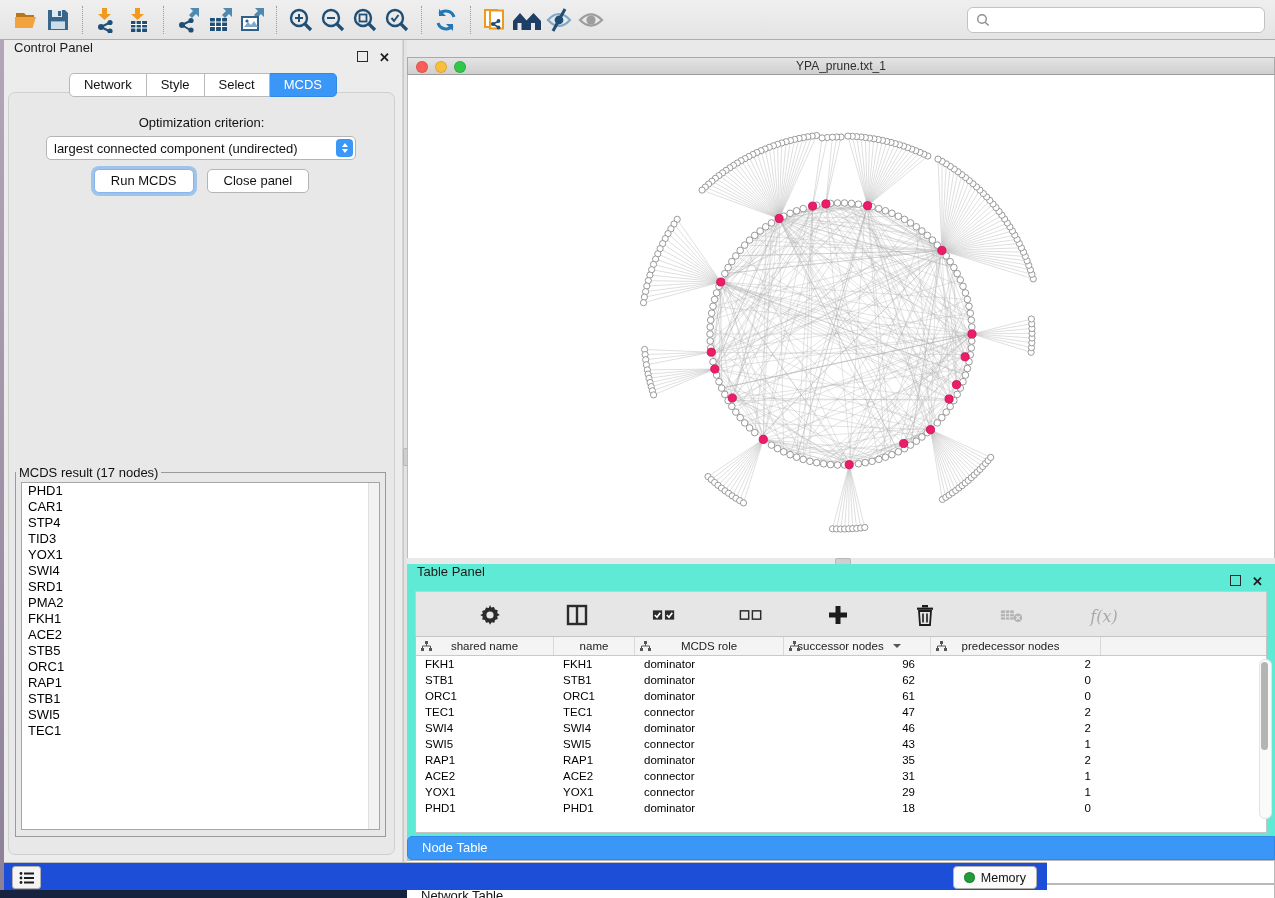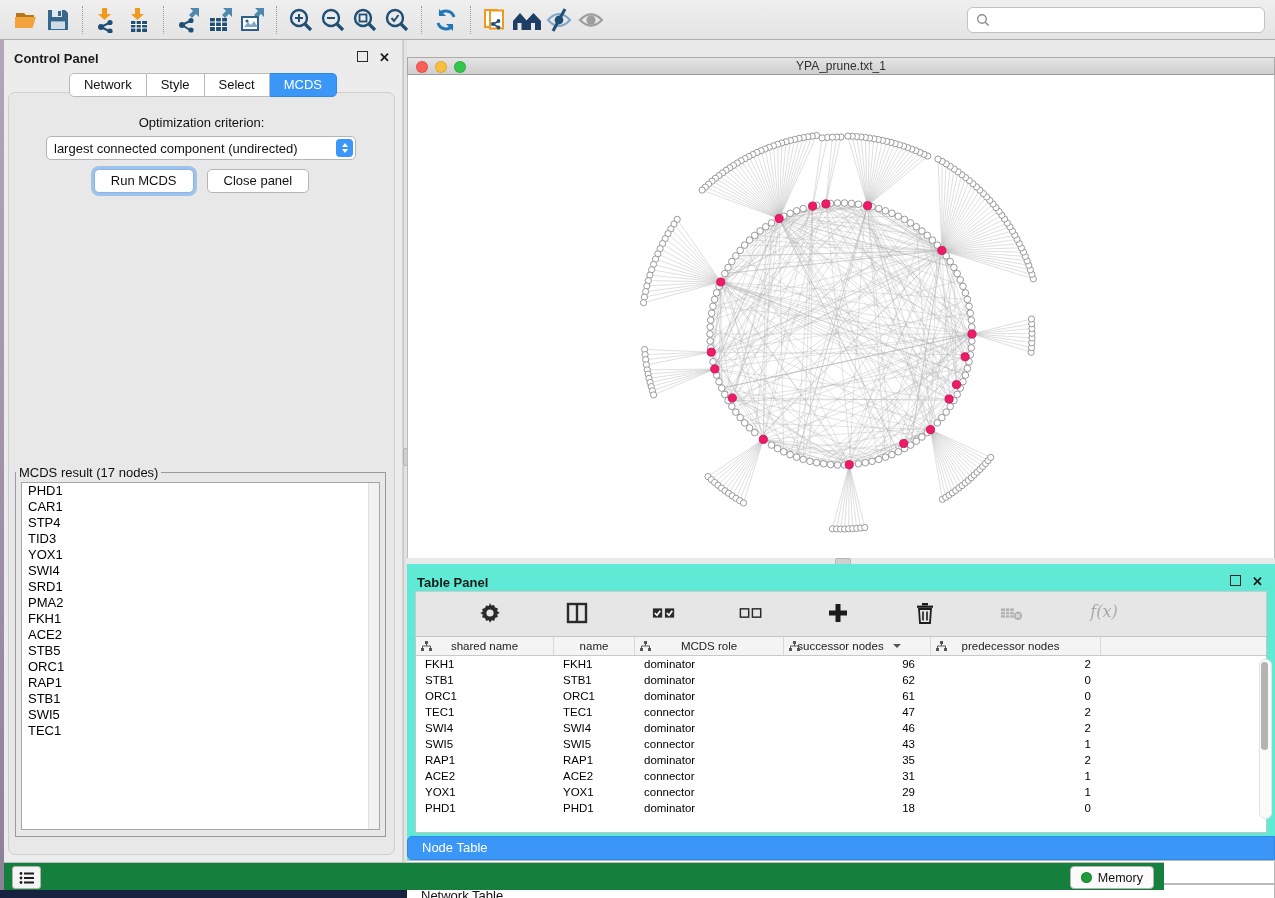--- a/index.html
+++ b/index.html
@@ -17,21 +17,21 @@
     background:linear-gradient(#efefef,#e4e4e4);border-bottom:1px solid #aeaeae;
     display:flex;align-items:center;padding:0 10px;}
   .tbtn{width:32px;height:32px;display:flex;align-items:center;justify-content:center;flex:none;cursor:default;}
   .tsep{width:0;height:28px;border-left:1px dotted #9b9b9b;margin:0 8px;flex:none;}
   .search-wrap{margin-left:auto;width:298px;height:26px;background:#fff;border:1px solid #c2c2c2;border-radius:6px;
     display:flex;align-items:center;padding:0 8px;gap:6px;box-sizing:border-box;}
   .search-wrap input{border:none;outline:none;flex:1;font-size:13px;background:transparent;font-family:"Liberation Sans",sans-serif;}
 
   
   .control-panel{position:absolute;left:4px;top:40px;width:399px;height:822px;background:#ececec;box-sizing:border-box;border-right:1px solid #d4d4d4;}
-  .panel-title{position:absolute;left:10px;top:11px;font-size:13px;color:#1b1b1b;font-weight:bold;}
+  .panel-title{position:absolute;left:10px;top:0;font-size:13px;color:#1b1b1b;}
   .win-btns{position:absolute;right:12px;top:8px;display:flex;gap:11px;align-items:center;}
   .float-glyph{width:9px;height:9px;border:1.6px solid #2b2b2b;display:inline-block;}
   .close-glyph{font-size:13px;font-weight:bold;color:#1c1c1c;line-height:11px;}
   .cp-tabs{position:absolute;left:0;right:0;top:33px;display:flex;justify-content:center;z-index:3;}
   .seg{height:22px;line-height:22px;padding:0 14px;background:#fff;border:1px solid #b9b9b9;border-left:none;
     font-size:13px;color:#111;cursor:default;}
   .seg.first{border-left:1px solid #b9b9b9;border-radius:5px 0 0 5px;}
   .seg.last{border-radius:0 5px 5px 0;}
   .seg.sel{background:#3b97f7;border-color:#3188e6;color:#fff;}
   .cp-inner{position:absolute;left:4px;top:52px;width:387px;height:763px;background:#e8e8e8;
@@ -67,39 +67,39 @@
   .light{width:12px;height:12px;border-radius:50%;box-shadow:inset 0 0 0 1px rgba(0,0,0,.12);}
   .net-canvas{height:495px;background:#fff;border-left:1px solid #bcbcbc;border-right:1px solid #bcbcbc;box-sizing:border-box;}
 
   .hsplit{position:absolute;left:407px;top:558px;width:868px;height:6px;background:#e9e9e9;}
   .hsplit .grip{position:absolute;left:428px;top:0px;width:14px;height:5px;background:#cfcfcf;border:1px solid #b7b7b7;border-radius:2px;}
 
   
   .table-panel{position:absolute;left:407px;top:564px;width:868px;height:298px;background:#5eead4;}
   .tp-toolbar{position:absolute;left:8px;top:27px;width:852px;height:46px;box-sizing:border-box;background:#e6e6e6;
     border:1px solid #cbcbcb;display:flex;align-items:center;gap:15px;padding:0 14px;}
-  .tp-ic{width:24px;height:24px;display:flex;align-items:flex-start;justify-content:center;margin-left:48px;}
+  .tp-ic{width:24px;height:24px;display:flex;align-items:flex-end;justify-content:center;margin-left:48px;}
   .fx{font-family:"DejaVu Serif",serif;font-style:italic;font-size:16px;color:#a9a9a9;}
   .tp-table{position:absolute;left:8px;top:72px;width:852px;height:197px;background:#fff;border:1px solid #c4c4c4;box-sizing:border-box;overflow:hidden;}
   .tp-header{display:flex;height:19px;background:#f4f4f4;border-bottom:1px solid #c9c9c9;box-sizing:border-box;}
   .th{display:flex;align-items:center;gap:5px;font-size:11.5px;color:#222;box-sizing:border-box;
     border-right:1px solid #d9d9d9;justify-content:center;position:relative;}
   .th .hicon{flex:none;position:absolute;left:5px;}
   .sortchev{width:0;height:0;border-left:4px solid transparent;border-right:4px solid transparent;border-top:4.5px solid #555;margin-left:4px;}
   .tr{display:flex;height:16px;align-items:center;}
   .td{font-size:11.5px;color:#000;box-sizing:border-box;white-space:nowrap;overflow:hidden;}
   .td.l{padding-left:9px;text-align:left;}
   .td.r{text-align:right;}
   .c0{width:138px;} .c1{width:81px;} .c2{width:149px;} .c3{width:147px;padding-right:16px;} .c4{width:170px;padding-right:10px;}
   .tp-vscroll{position:absolute;right:3px;top:95px;width:11px;height:158px;background:#fafafa;border:1px solid #e3e3e3;border-radius:6px;}
   .tp-vscroll .thumb{position:absolute;left:1px;top:2px;width:7px;height:88px;background:#b4b4b4;border-radius:4px;}
   .tp-tabs{position:absolute;left:0;right:0;top:272px;display:flex;justify-content:center;flex-direction:column;}
 
   
-  .statusbar{position:absolute;left:4px;top:862px;width:1160px;height:28px;background:#15803d;border-top:1px solid #bdbdbd;box-sizing:border-box;}
+  .statusbar{position:absolute;left:4px;top:862px;width:1043px;height:28px;background:#1d4ed8;border-top:1px solid #bdbdbd;box-sizing:border-box;}
   .menu-btn{position:absolute;left:8px;top:3px;width:27px;height:21px;background:#f4f4f4;border:1px solid #b1b1b1;border-radius:3px;
     display:flex;align-items:center;justify-content:center;}
   .memory-btn{position:absolute;right:10px;top:3px;height:21px;background:#fbfbfb;border:1px solid #b1b1b1;border-radius:4px;
     display:flex;align-items:center;gap:6px;padding:0 10px;font-size:12.5px;color:#111;}
   .memdot{width:11px;height:11px;border-radius:50%;background:#1f9b37;box-shadow:inset 0 0 0 1px rgba(0,0,0,.15);}
   svg{display:block;}
 </style>
 </head>
 <body>
 

